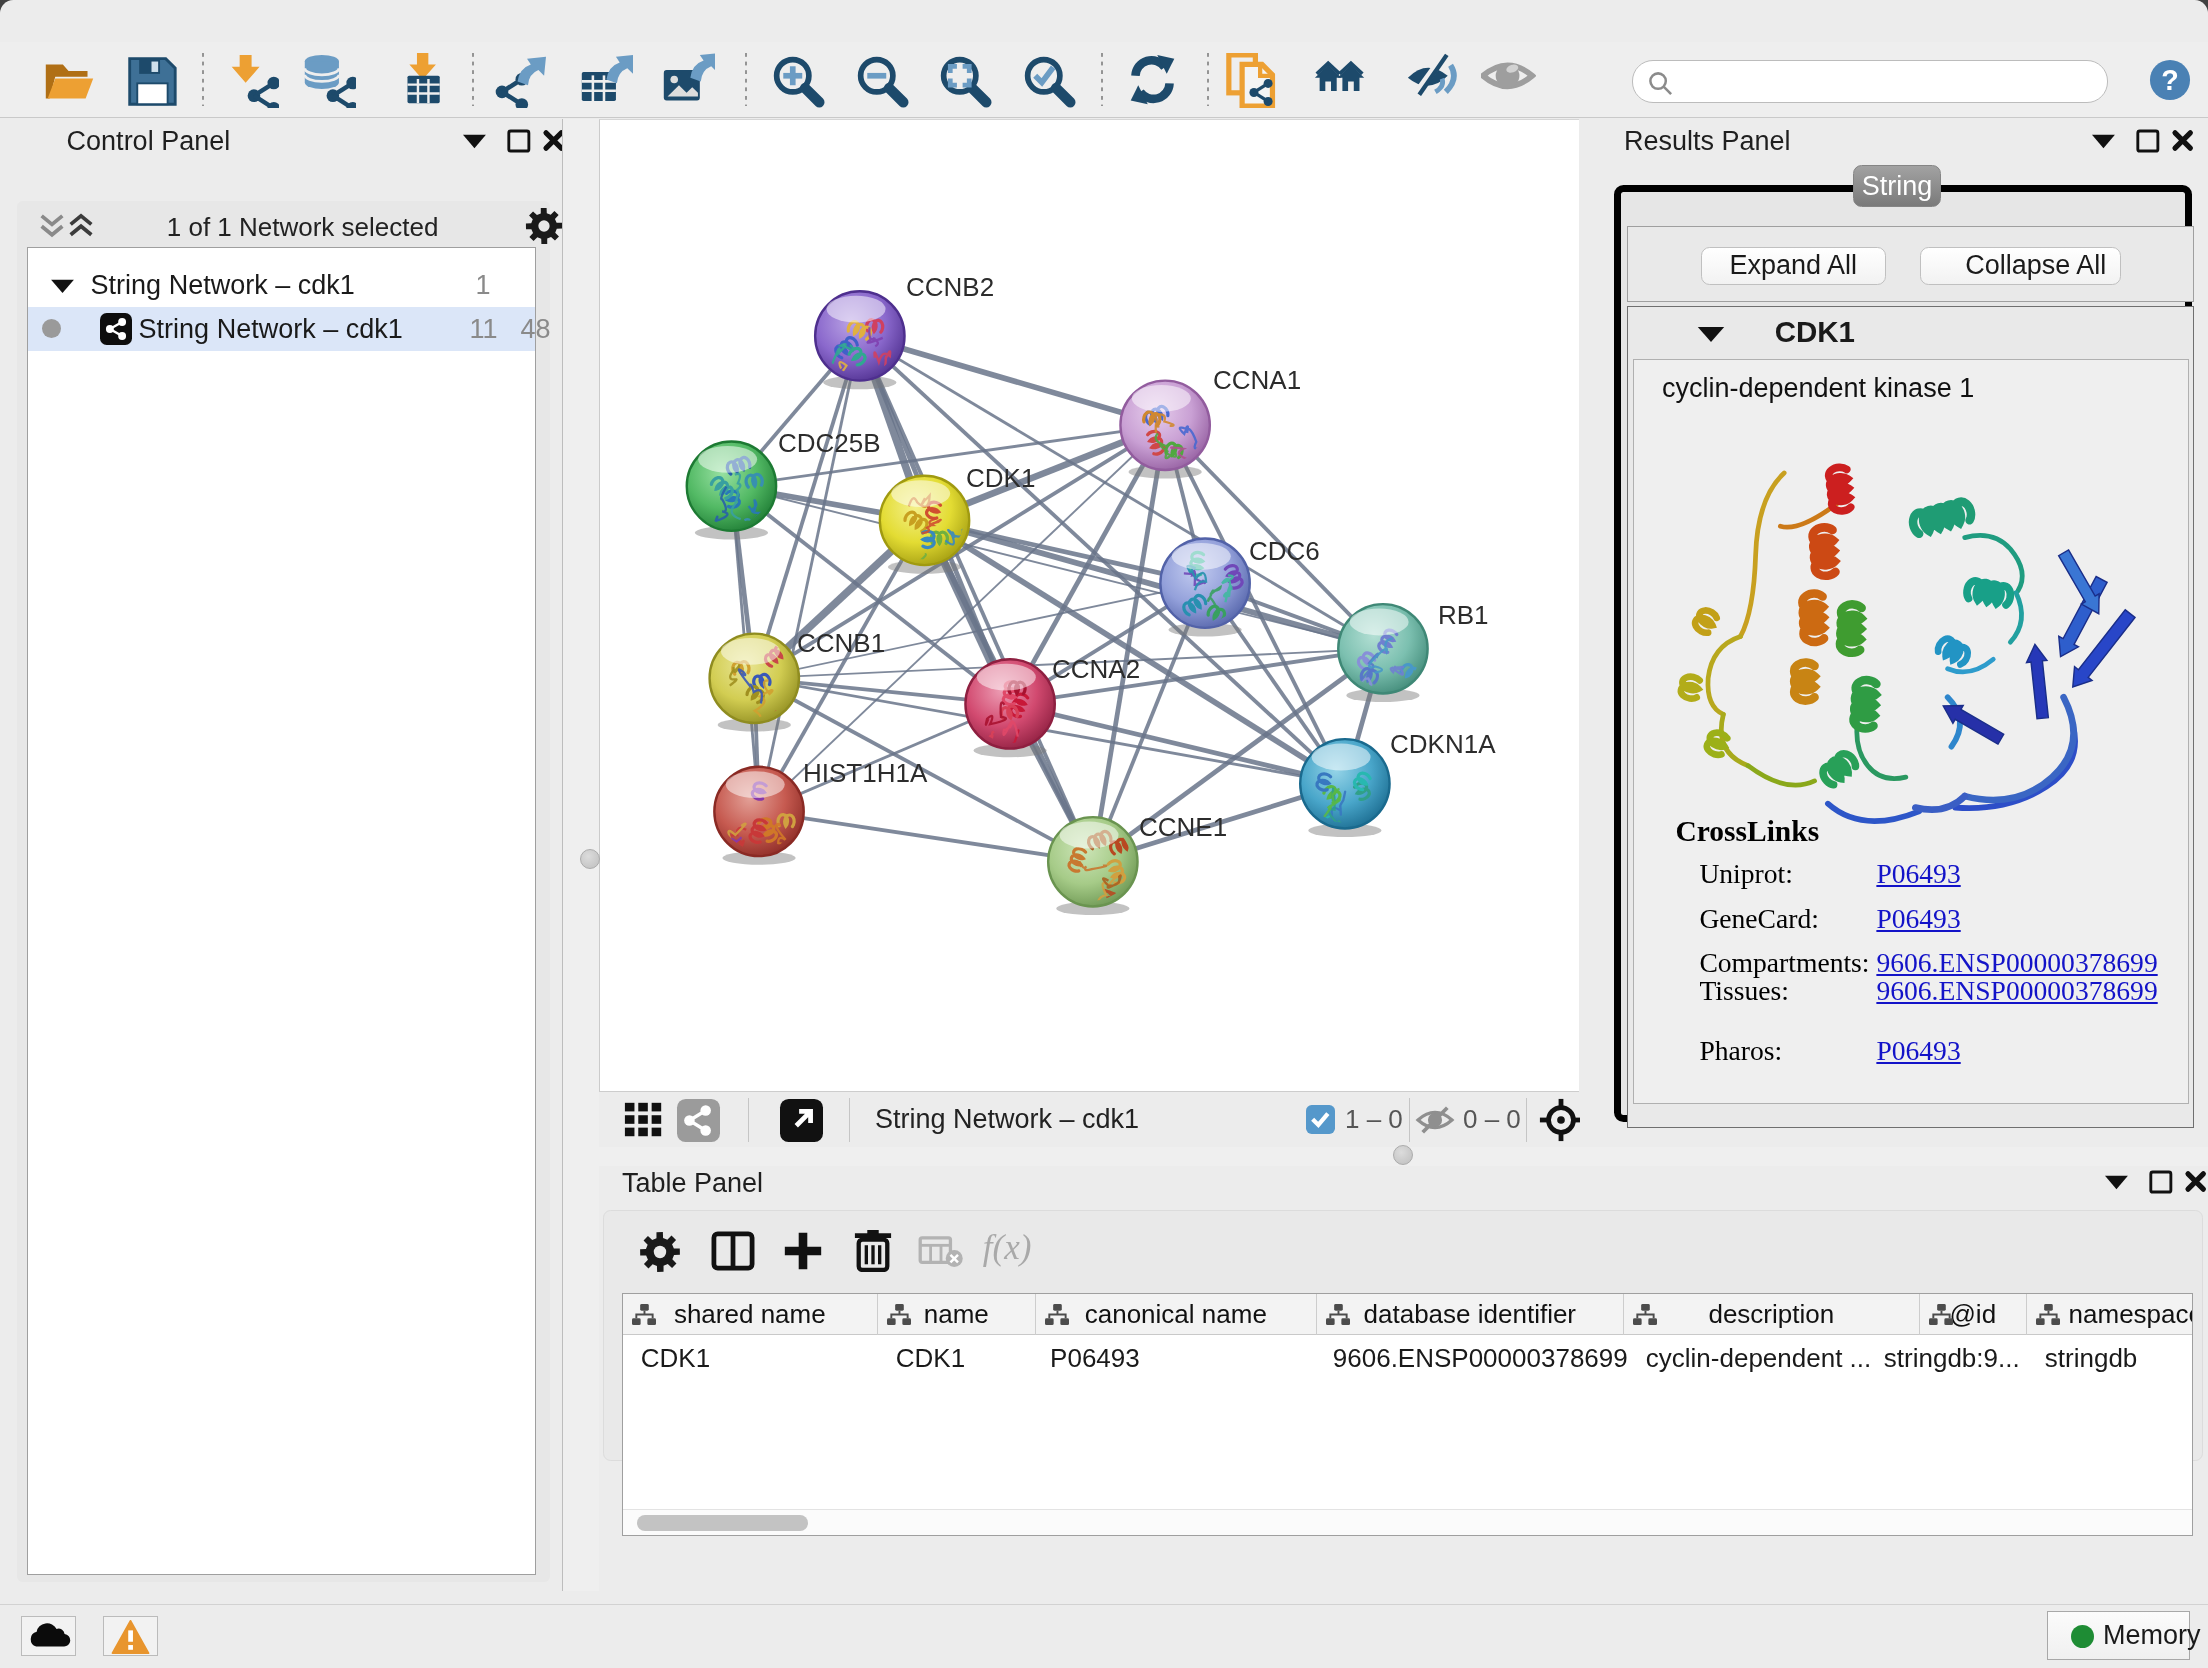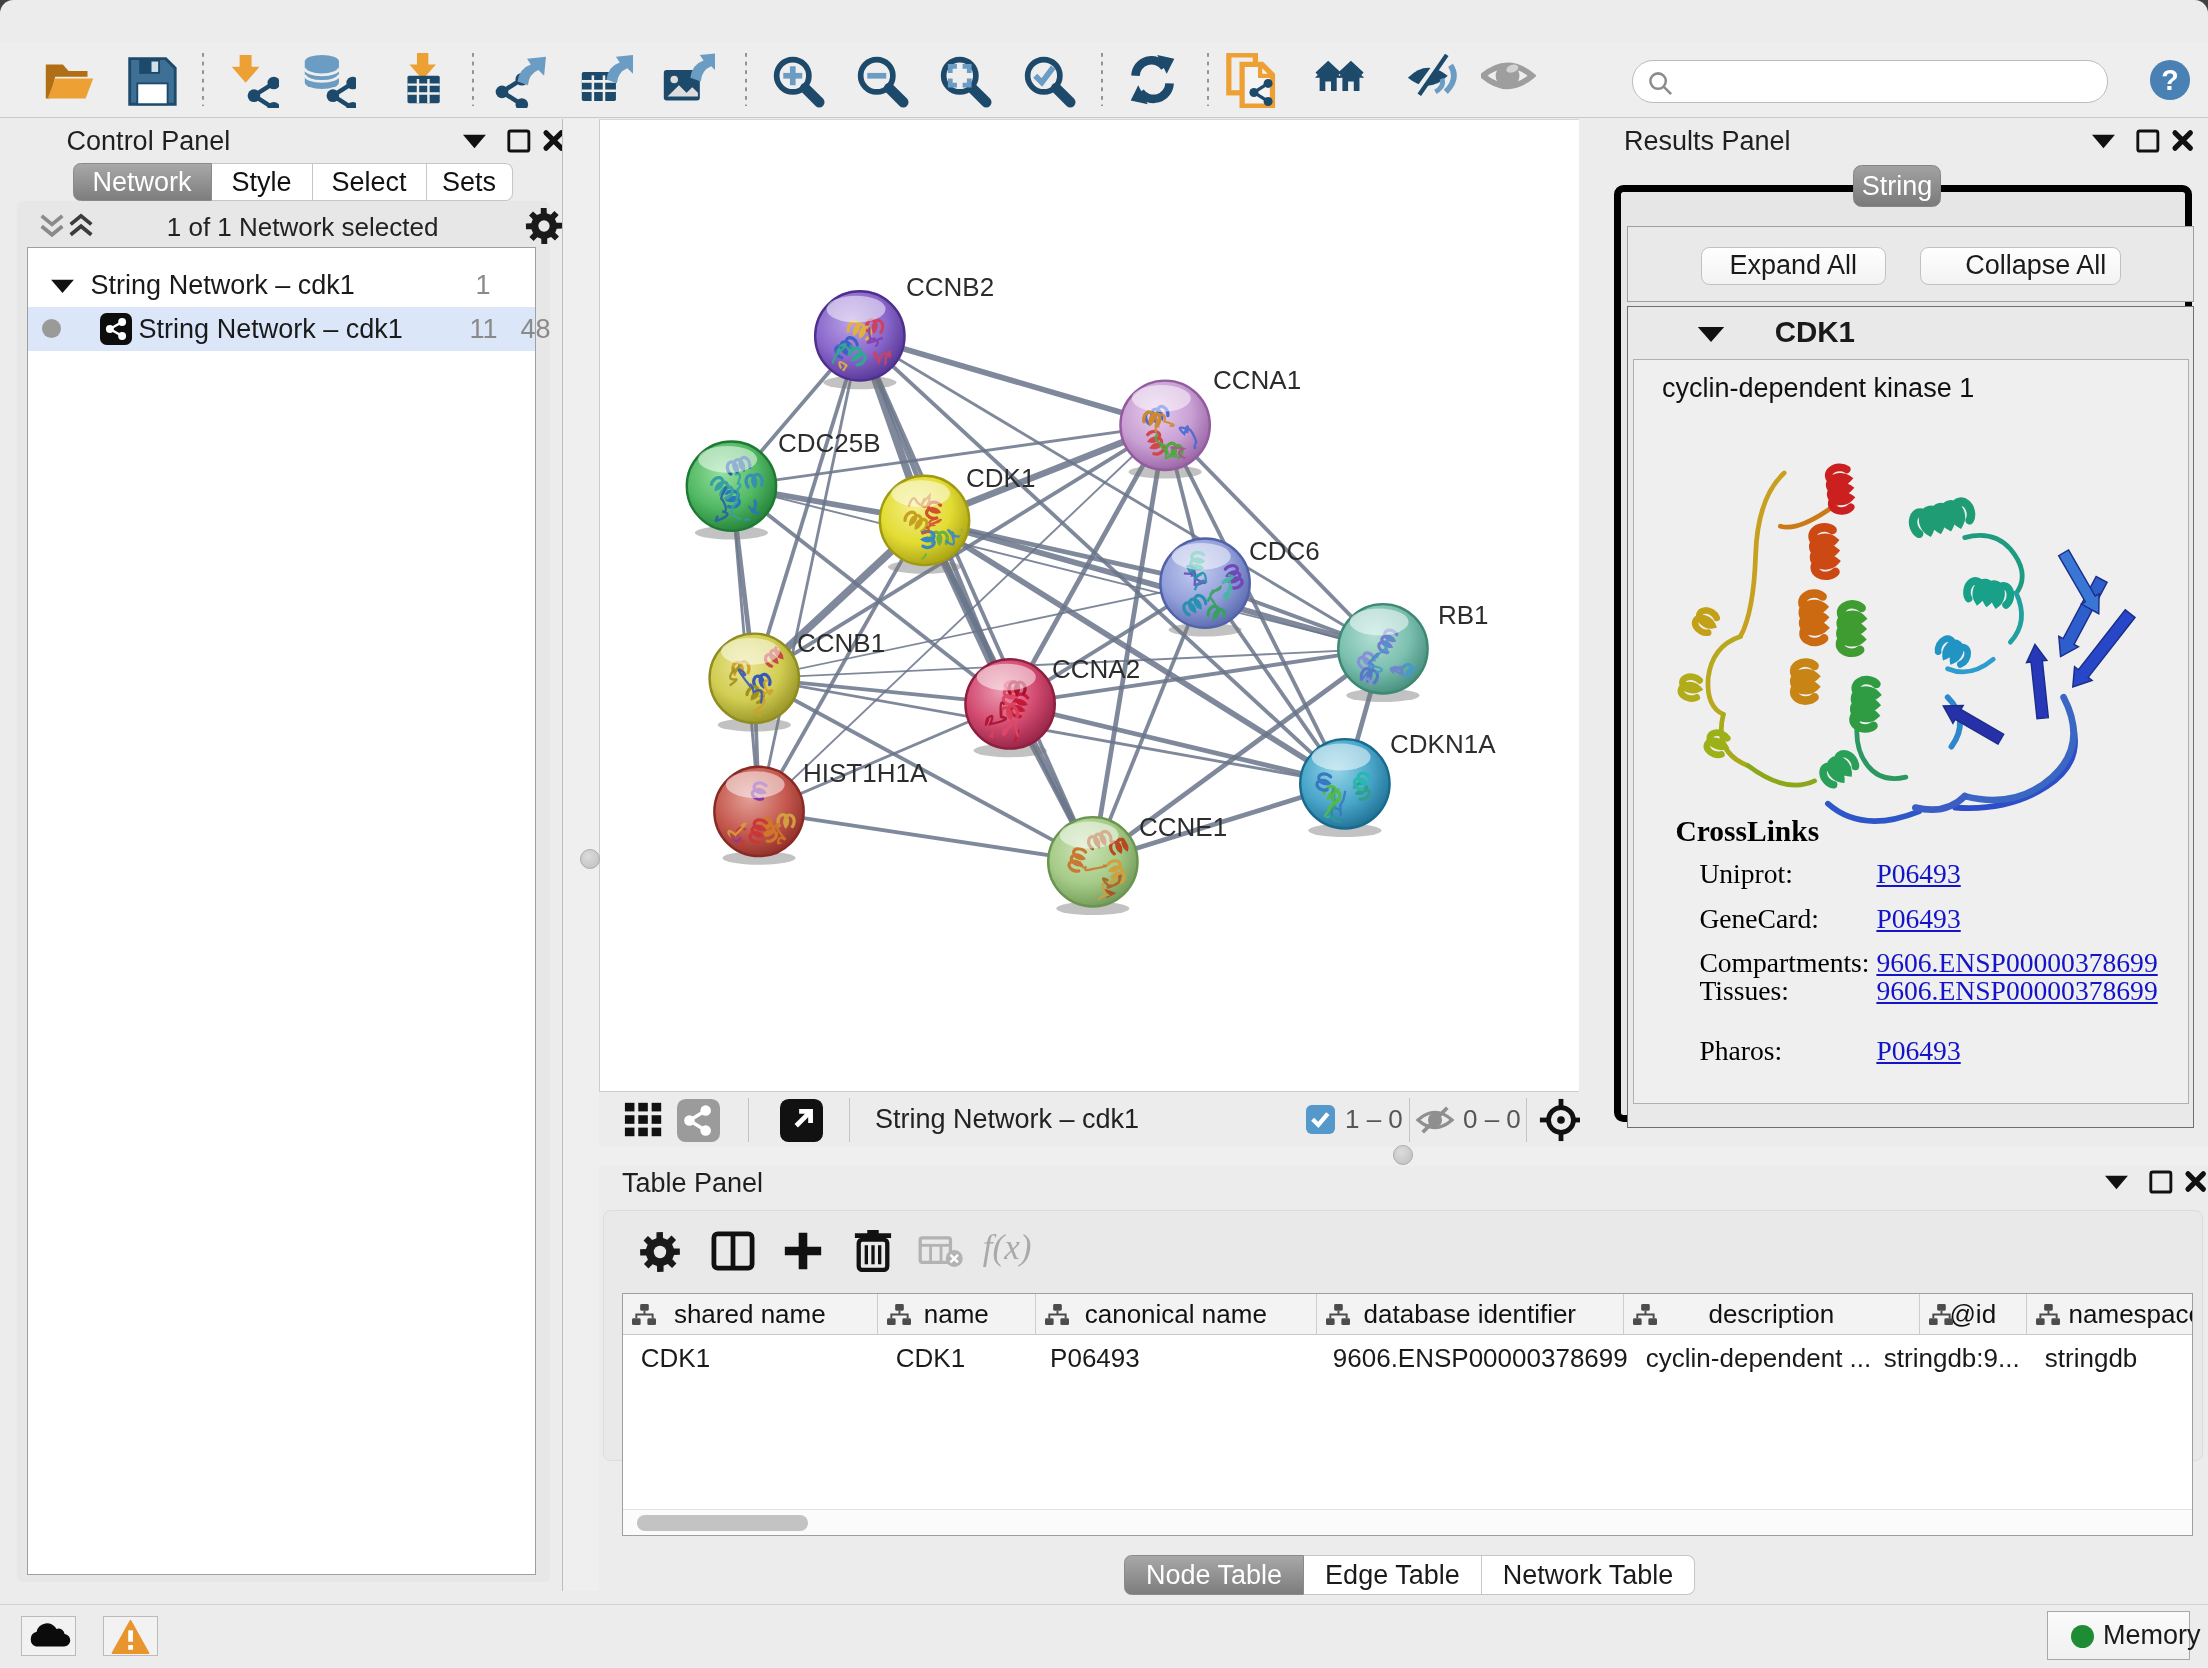--- a/index.html
+++ b/index.html
@@ -319,26 +319,20 @@
 
   <div id="control-panel">
     <div id="cp-title" class="panel-title">Control Panel</div>
     <div class="pbtns" style="left:455px;">
       <svg width="105" height="25" viewBox="0 0 110 26">
         <polygon points="0,6 24,6 12,20" fill="#111"></polygon>
         <rect x="48" y="2" width="21" height="21" fill="none" stroke="#111" stroke-width="3" rx="2"></rect>
         <path d="M87 4 L103 20 M103 4 L87 20" stroke="#111" stroke-width="5.5" stroke-linecap="round"></path>
       </svg>
     </div>
-    <div id="cp-tabs">
-        <div class="cp-tab active" style="width: 139px;">Network</div>
-        <div class="cp-tab" style="width: 101px;">Style</div>
-        <div class="cp-tab" style="width: 114px;">Select</div>
-        <div class="cp-tab" style="width: 86px;">Sets</div>
-      </div>
     <div id="cp-content">
       <div id="cp-toolrow">
         <svg width="32" height="28.5" viewBox="0 0 34 30" style="position:absolute;left:19px;top:10.5px;">
           <path d="M6 4 L17 13 L28 4 M6 15 L17 24 L28 15" stroke="#8a8a8a" stroke-width="4" fill="none"></path>
         </svg>
         <svg width="32" height="28.5" viewBox="0 0 34 30" style="position:absolute;left:48px;top:10.5px;">
           <path d="M6 13 L17 4 L28 13 M6 24 L17 15 L28 24" stroke="#3c3c3c" stroke-width="4" fill="none"></path>
         </svg>
         <div id="cp-status">1 of 1 Network selected</div>
         <svg class="gearslot" width="40" height="40" viewBox="0 0 46 46" style="position:absolute;left:507px;top:4.8px;">
@@ -1051,25 +1045,20 @@
             <div class="tp-cell" style="width: 307px;"><span style="margin-left: 16px;">9606.ENSP00000378699</span></div>
             <div class="tp-cell" style="width: 296px;"><span style="margin-left: 22px;">cyclin-dependent ...</span></div>
             <div class="tp-cell" style="width: 107px;"><span style="margin-left: -36px;">stringdb:9...</span></div>
             <div class="tp-cell" style="width: 219px;"><span style="margin-left: 18px;">stringdb</span></div>
           </div>
         <div id="tp-hscroll">
           <div id="tp-hthumb"></div>
         </div>
       </div>
     </div>
-    <div id="tp-tabs">
-        <div class="tp-tab active">Node Table</div>
-        <div class="tp-tab">Edge Table</div>
-        <div class="tp-tab">Network Table</div>
-      </div>
   </div>
 
   <div id="statusbar">
     <div class="sb-btn" style="left:21px;">
       <svg width="53" height="38" viewBox="0 0 56 40">
         <path d="M15 31 a8 8 0 0 1 0.5-15.5 a11 10 0 0 1 21-3 a6.5 6.5 0 0 1 8.5 5.5 a6.5 6.5 0 0 1-1 13 z" fill="#0b0b0b"></path>
       </svg>
     </div>
     <div class="sb-btn" style="left:103px;">
       <svg width="53" height="40" viewBox="0 0 56 42">

